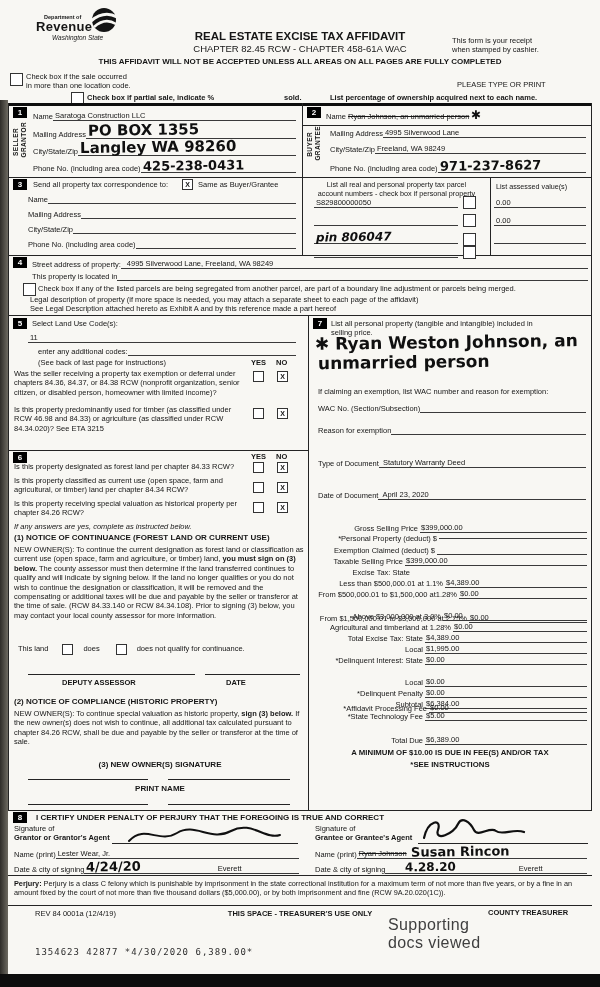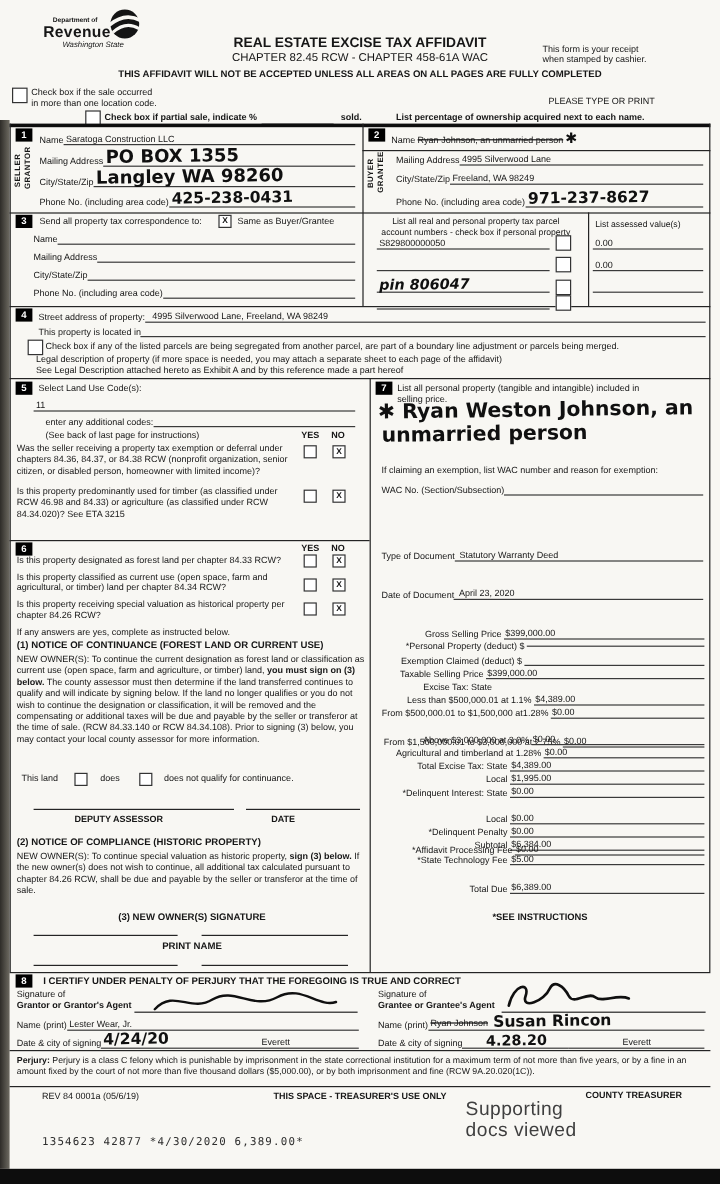--- a/index.html
+++ b/index.html
@@ -222,38 +222,42 @@
   <div class="badge" style="left:313px;top:318px;">7</div>
   <div class="t" style="left:331px;top:319px;">List all personal property (tangible and intangible) included in</div>
   <div class="t" style="left:331px;top:328px;">selling price.</div>
   <div class="t" style="left:318px;top:354px;"><span class="hw" style="font-size:17px;">unmarried person</span></div>
   <div class="t" style="left:315px;top:334px;"><span class="hw" style="font-size:17px;">✱ Ryan Weston Johnson, an</span></div>
   <div class="t" style="left:318px;top:387px;">If claiming an exemption, list WAC number and reason for exemption:</div>
   <div class="row" style="left:318px;top:400px;width:268px;height:13px;">
     <span>WAC No. (Section/Subsection)</span>
     <span class="fill"></span>
   </div>
+  <div class="row" style="left:318px;top:422px;width:268px;height:13px;">
+    <span>Reason for exemption</span>
+    <span class="fill"></span>
+  </div>
 
   <div class="badge" style="left:13px;top:452px;">6</div>
   <div class="t b" style="left:251px;top:452px;">YES</div>
   <div class="t b" style="left:276px;top:452px;">NO</div>
 
   <div class="p" style="left:14px;top:462px;width:235px;">Is this property designated as forest land per chapter 84.33 RCW?</div>
   <span class="cb" style="position:absolute;left:253px;top:462px;"></span>
   <span class="cb" style="position:absolute;left:277px;top:462px;">X</span>
 
   <div class="p" style="left:14px;top:476px;width:235px;">Is this property classified as current use (open space, farm and agricultural, or timber) land per chapter 84.34 RCW?</div>
   <span class="cb" style="position:absolute;left:253px;top:482px;"></span>
   <span class="cb" style="position:absolute;left:277px;top:482px;">X</span>
 
   <div class="p" style="left:14px;top:499px;width:235px;">Is this property receiving special valuation as historical property per chapter 84.26 RCW?</div>
   <span class="cb" style="position:absolute;left:253px;top:502px;"></span>
   <span class="cb" style="position:absolute;left:277px;top:502px;">X</span>
 
-  <div class="t" style="left:14px;top:522px;">If any answers are yes, complete as instructed below.</div>
+  <div class="t" style="left:14px;top:522px;font-style:italic;">If any answers are yes, complete as instructed below.</div>
   <div class="t b" style="left:14px;top:533px;font-size:8px;">(1) NOTICE OF CONTINUANCE (FOREST LAND OR CURRENT USE)</div>
   <div class="p" style="left:14px;top:545px;width:292px;"><span>NEW OWNER(S): To continue the current designation as forest land or classification as current use (open space, farm and agriculture, or timber) land,</span> <b>you must sign on (3) below.</b> <span>The county assessor must then determine if the land transferred continues to qualify and will indicate by signing below. If the land no longer qualifies or you do not wish to continue the designation or classification, it will be removed and the compensating or additional taxes will be due and payable by the seller or transferor at the time of sale. (RCW 84.33.140 or RCW 84.34.108). Prior to signing (3) below, you may contact your local county assessor for more information.</span></div>
 
   <div class="row" style="left:18px;top:643px;width:280px;height:12px;align-items:center;">
     <span>This land</span>
     <span class="cb" style="margin:0 10px 0 14px;"></span>
     <span>does</span>
     <span class="cb" style="margin:0 10px 0 16px;"></span>
     <span>does not qualify for continuance.</span>
   </div>
@@ -352,20 +356,21 @@
     </div>
   <div class="finrow" style="top:702px;">
       <span class="fl" style="width:112px;">*Affidavit Processing Fee</span>
       <span class="fv">$0.00</span>
     </div>
   <div class="finrow" style="top:734px;">
       <span class="fl" style="width:108px;">Total Due</span>
       <span class="fv">$6,389.00</span>
     </div>
 
+  <div class="t c b" style="left:313px;top:748px;width:274px;font-size:7.8px;">A MINIMUM OF $10.00 IS DUE IN FEE(S) AND/OR TAX</div>
   <div class="t c b" style="left:313px;top:760px;width:274px;font-size:7.8px;">*SEE INSTRUCTIONS</div>
 
   <div class="badge" style="left:13px;top:812px;">8</div>
   <div class="t b" style="left:36px;top:813px;font-size:8px;">I CERTIFY UNDER PENALTY OF PERJURY THAT THE FOREGOING IS TRUE AND CORRECT</div>
 
   <div class="t" style="left:14px;top:824px;">Signature of</div>
   <div class="t b" style="left:14px;top:833px;">Grantor or Grantor's Agent</div>
   <div class="hl" style="left:112px;top:843px;width:186px;"></div>
   <div class="t" style="left:125px;top:826px;">
     <svg width="160" height="20" viewBox="0 0 160 20">
@@ -395,21 +400,21 @@
     <span class="fill"><span class="struck">Ryan Johnson</span>&nbsp;&nbsp;<span class="hw" style="font-size:13px;">Susan Rincon</span></span>
   </div>
   <div class="row" style="left:315px;top:860px;width:272px;height:14px;">
     <span>Date &amp; city of signing</span>
     <span class="fill c" style="flex:0 0 85px;"><span class="hw" style="font-size:12px;">4.28.20</span></span>
     <span class="fill c">Everett</span>
   </div>
 
   <div class="p" style="left:14px;top:879px;width:574px;font-size:7.3px;"><b>Perjury:</b> <span>Perjury is a class C felony which is punishable by imprisonment in the state correctional institution for a maximum term of not more than five years, or by a fine in an amount fixed by the court of not more than five thousand dollars ($5,000.00), or by both imprisonment and fine (RCW 9A.20.020(1C)).</span></div>
 
-  <div class="t" style="left:35px;top:909px;">REV 84 0001a (05/6/19)</div>
+  <div class="t" style="left:35px;top:909px;">REV 84 0001a (12/4/19)</div>
   <div class="t c b" style="left:150px;top:909px;width:300px;">THIS SPACE - TREASURER'S USE ONLY</div>
   <div class="t b" style="left:488px;top:908px;">COUNTY TREASURER</div>
 
   <div class="stamp" style="left:388px;top:915px;">Supporting</div>
   <div class="stamp" style="left:388px;top:933px;">docs viewed</div>
 
   <div class="receipt" style="left:35px;top:947px;">1354623 42877 *4/30/2020 6,389.00*</div>
 
 </div>
 

